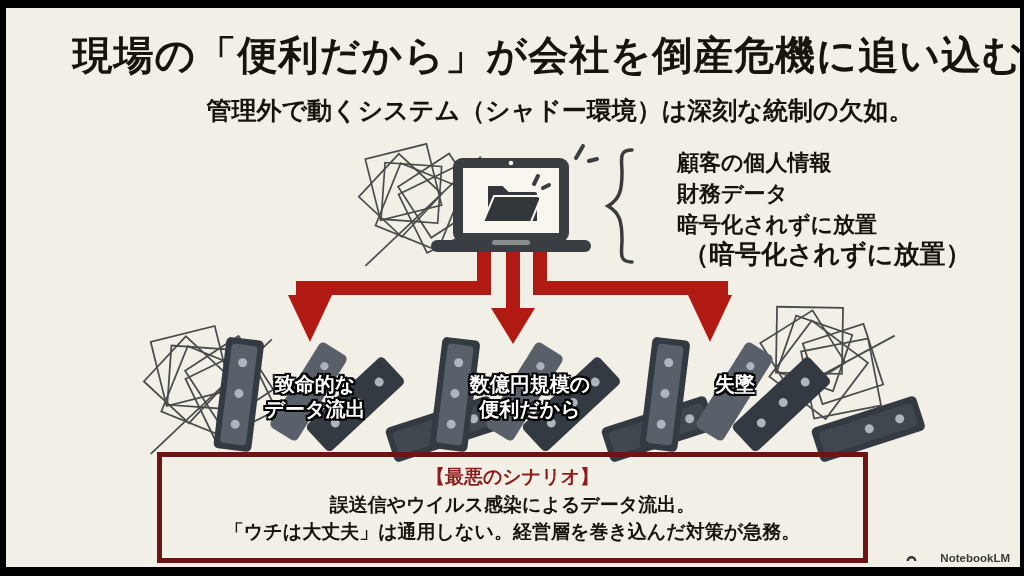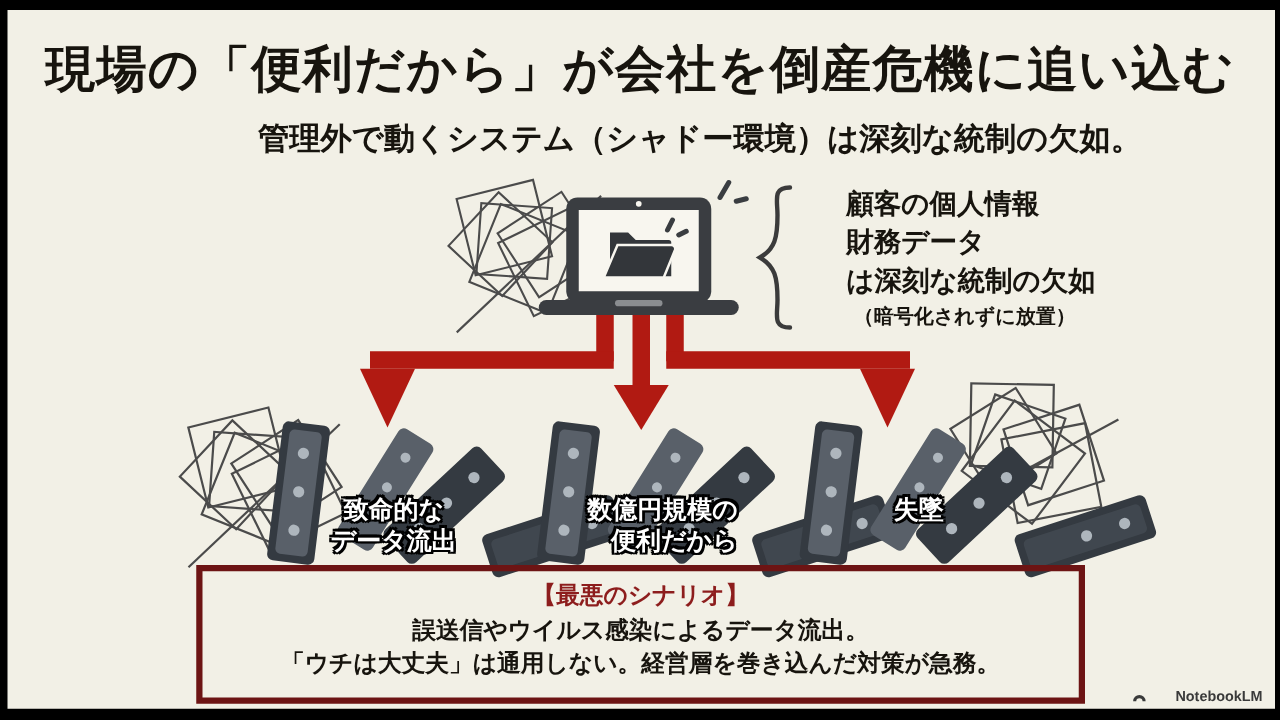--- a/index.html
+++ b/index.html
@@ -10,44 +10,43 @@
     overflow:hidden;
     font-family:"Liberation Sans","DejaVu Sans",sans-serif;
   }
   .slide{
     position:absolute;top:8px;left:6px;right:4px;bottom:9px;
     background:var(--background,#f2f0e6);
   }
   .abs{position:absolute;}
   
   .title{
-    top:28px;left:0;width:1024px;text-align:center;
+    top:28px;left:0;width:1024px;text-align:right;
     font-family:"Liberation Serif","DejaVu Serif",serif;
     font-weight:700;font-size:40px;letter-spacing:1px;
     color:var(--ink,#17140e);z-index:5;
   }
   .subtitle{
     top:94px;left:0;width:1024px;text-align:center;
     font-weight:800;font-size:25px;color:var(--ink,#17140e);z-index:5;padding-left:48px;
   }
   .data-list{
     top:147px;left:641px;z-index:5;
     font-weight:800;font-size:22px;line-height:31px;color:var(--ink,#17140e);margin-left:36px;
   }
-  .data-list .note{font-size:16px;padding-left:6px;line-height:28px;}
+  .data-list .note{font-size:26px;padding-left:6px;line-height:28px;}
   .risk-label{
     top:372px;z-index:6;text-align:center;white-space:nowrap;
     font-weight:800;font-size:20px;line-height:25px;color:var(--label-white,#fff);
     transform:translateX(-50%);
     text-shadow:-2px -2px 0 #000,2px -2px 0 #000,-2px 2px 0 #000,2px 2px 0 #000,
                  0 -2px 0 #000,0 2px 0 #000,-2px 0 0 #000,2px 0 0 #000;
-    margin-top:24px;
   }
   .risk-left{left:315px;}
-  .risk-mid{left:530px;text-align:right;}
+  .risk-mid{left:530px;}
   .risk-right{left:735px;}
   .worst-box{
     left:157px;top:452px;width:701px;height:95px;
     border:5px solid var(--box-border,#6d1414);
     z-index:5;text-align:center;padding-top:6px;
   }
   .worst-heading{font-weight:800;font-size:19px;color:var(--box-heading,#8d1d1d);line-height:28px;}
   .worst-line{font-weight:800;font-size:19px;color:var(--ink,#17140e);line-height:27px;}
   .watermark{
     right:14px;bottom:12px;z-index:7;display:flex;align-items:center;gap:22px;
@@ -149,21 +148,21 @@
 
   <path class="brace" d="M632 150 C618 150 622 160 622 172 C622 190 620 199 608 206 C620 213 622 222 622 240 C622 252 618 262 632 262"></path>
 </svg>
 
 <div class="abs title">現場の「便利だから」が会社を倒産危機に追い込む</div>
 <div class="abs subtitle">管理外で動くシステム（シャドー環境）は深刻な統制の欠如。</div>
 
 <div class="abs data-list">
   <div>顧客の個人情報</div>
   <div>財務データ</div>
-  <div>は深刻な統制の欠如</div>
+  <div>暗号化されずに放置</div>
   <div class="note">（暗号化されずに放置）</div>
 </div>
 
 <div class="abs risk-label risk-left">
   <div>致命的な</div>
   <div>データ流出</div>
 </div>
 <div class="abs risk-label risk-mid">
   <div>数億円規模の</div>
   <div>便利だから</div>

